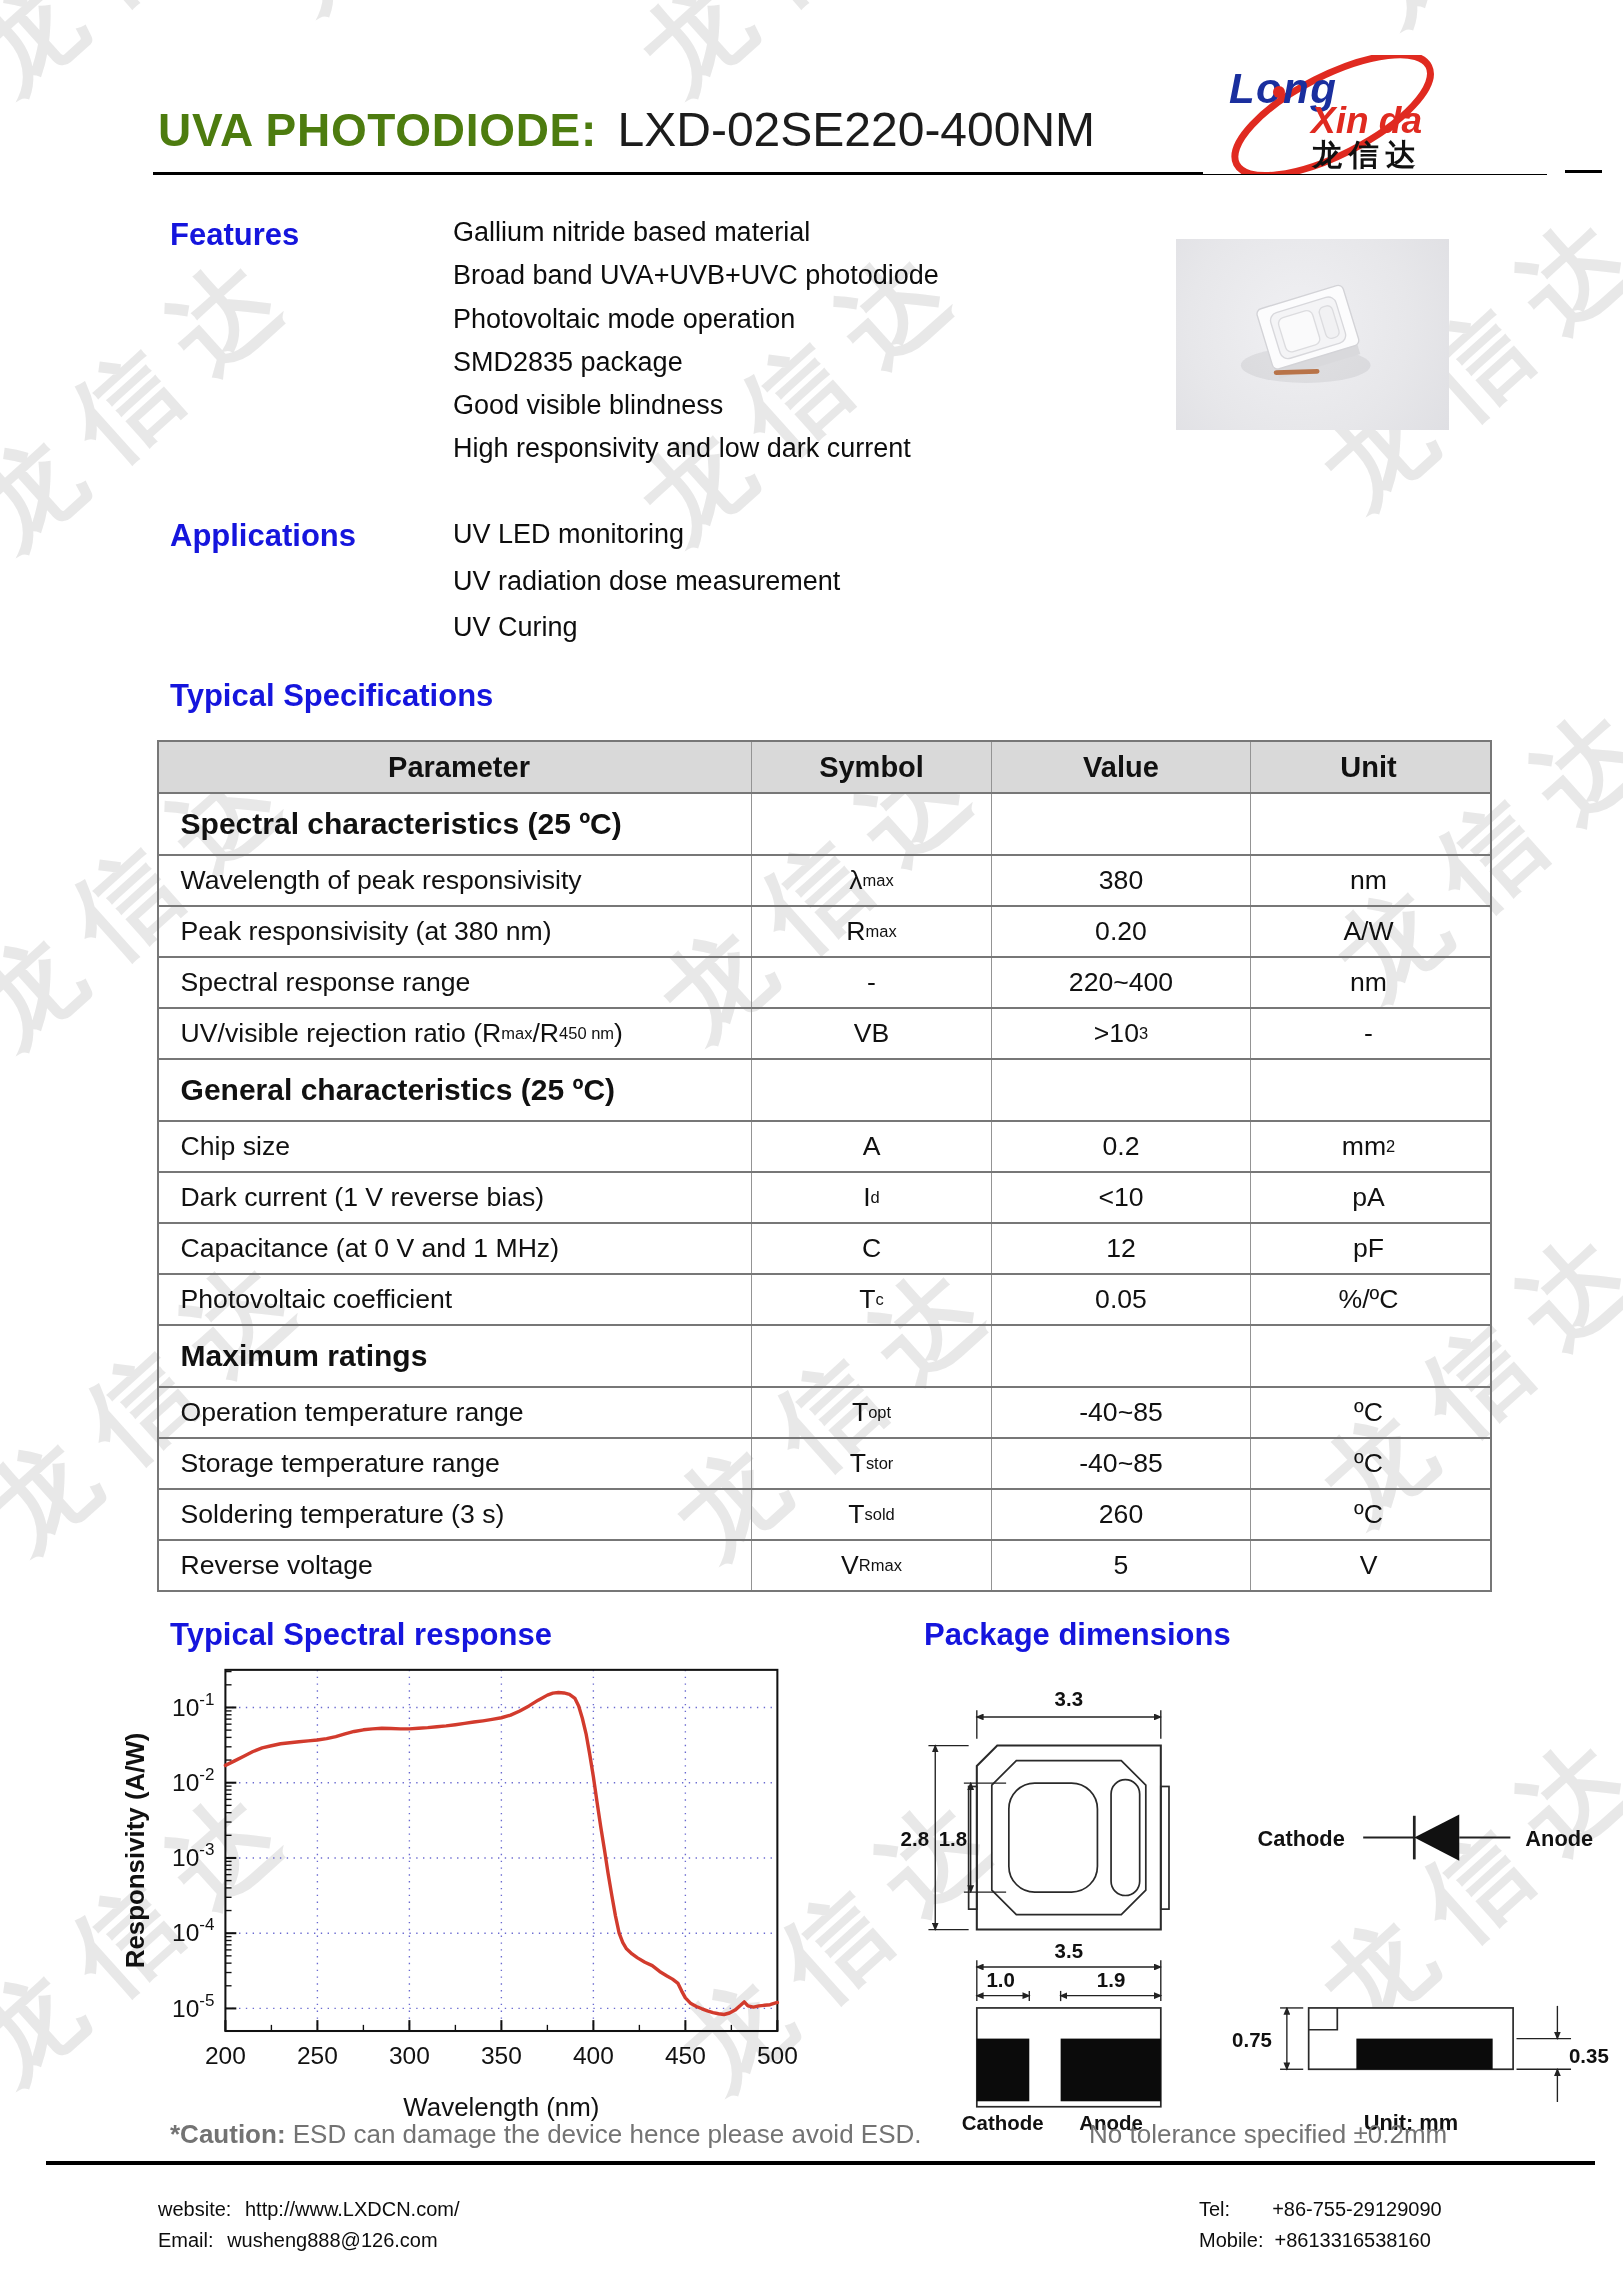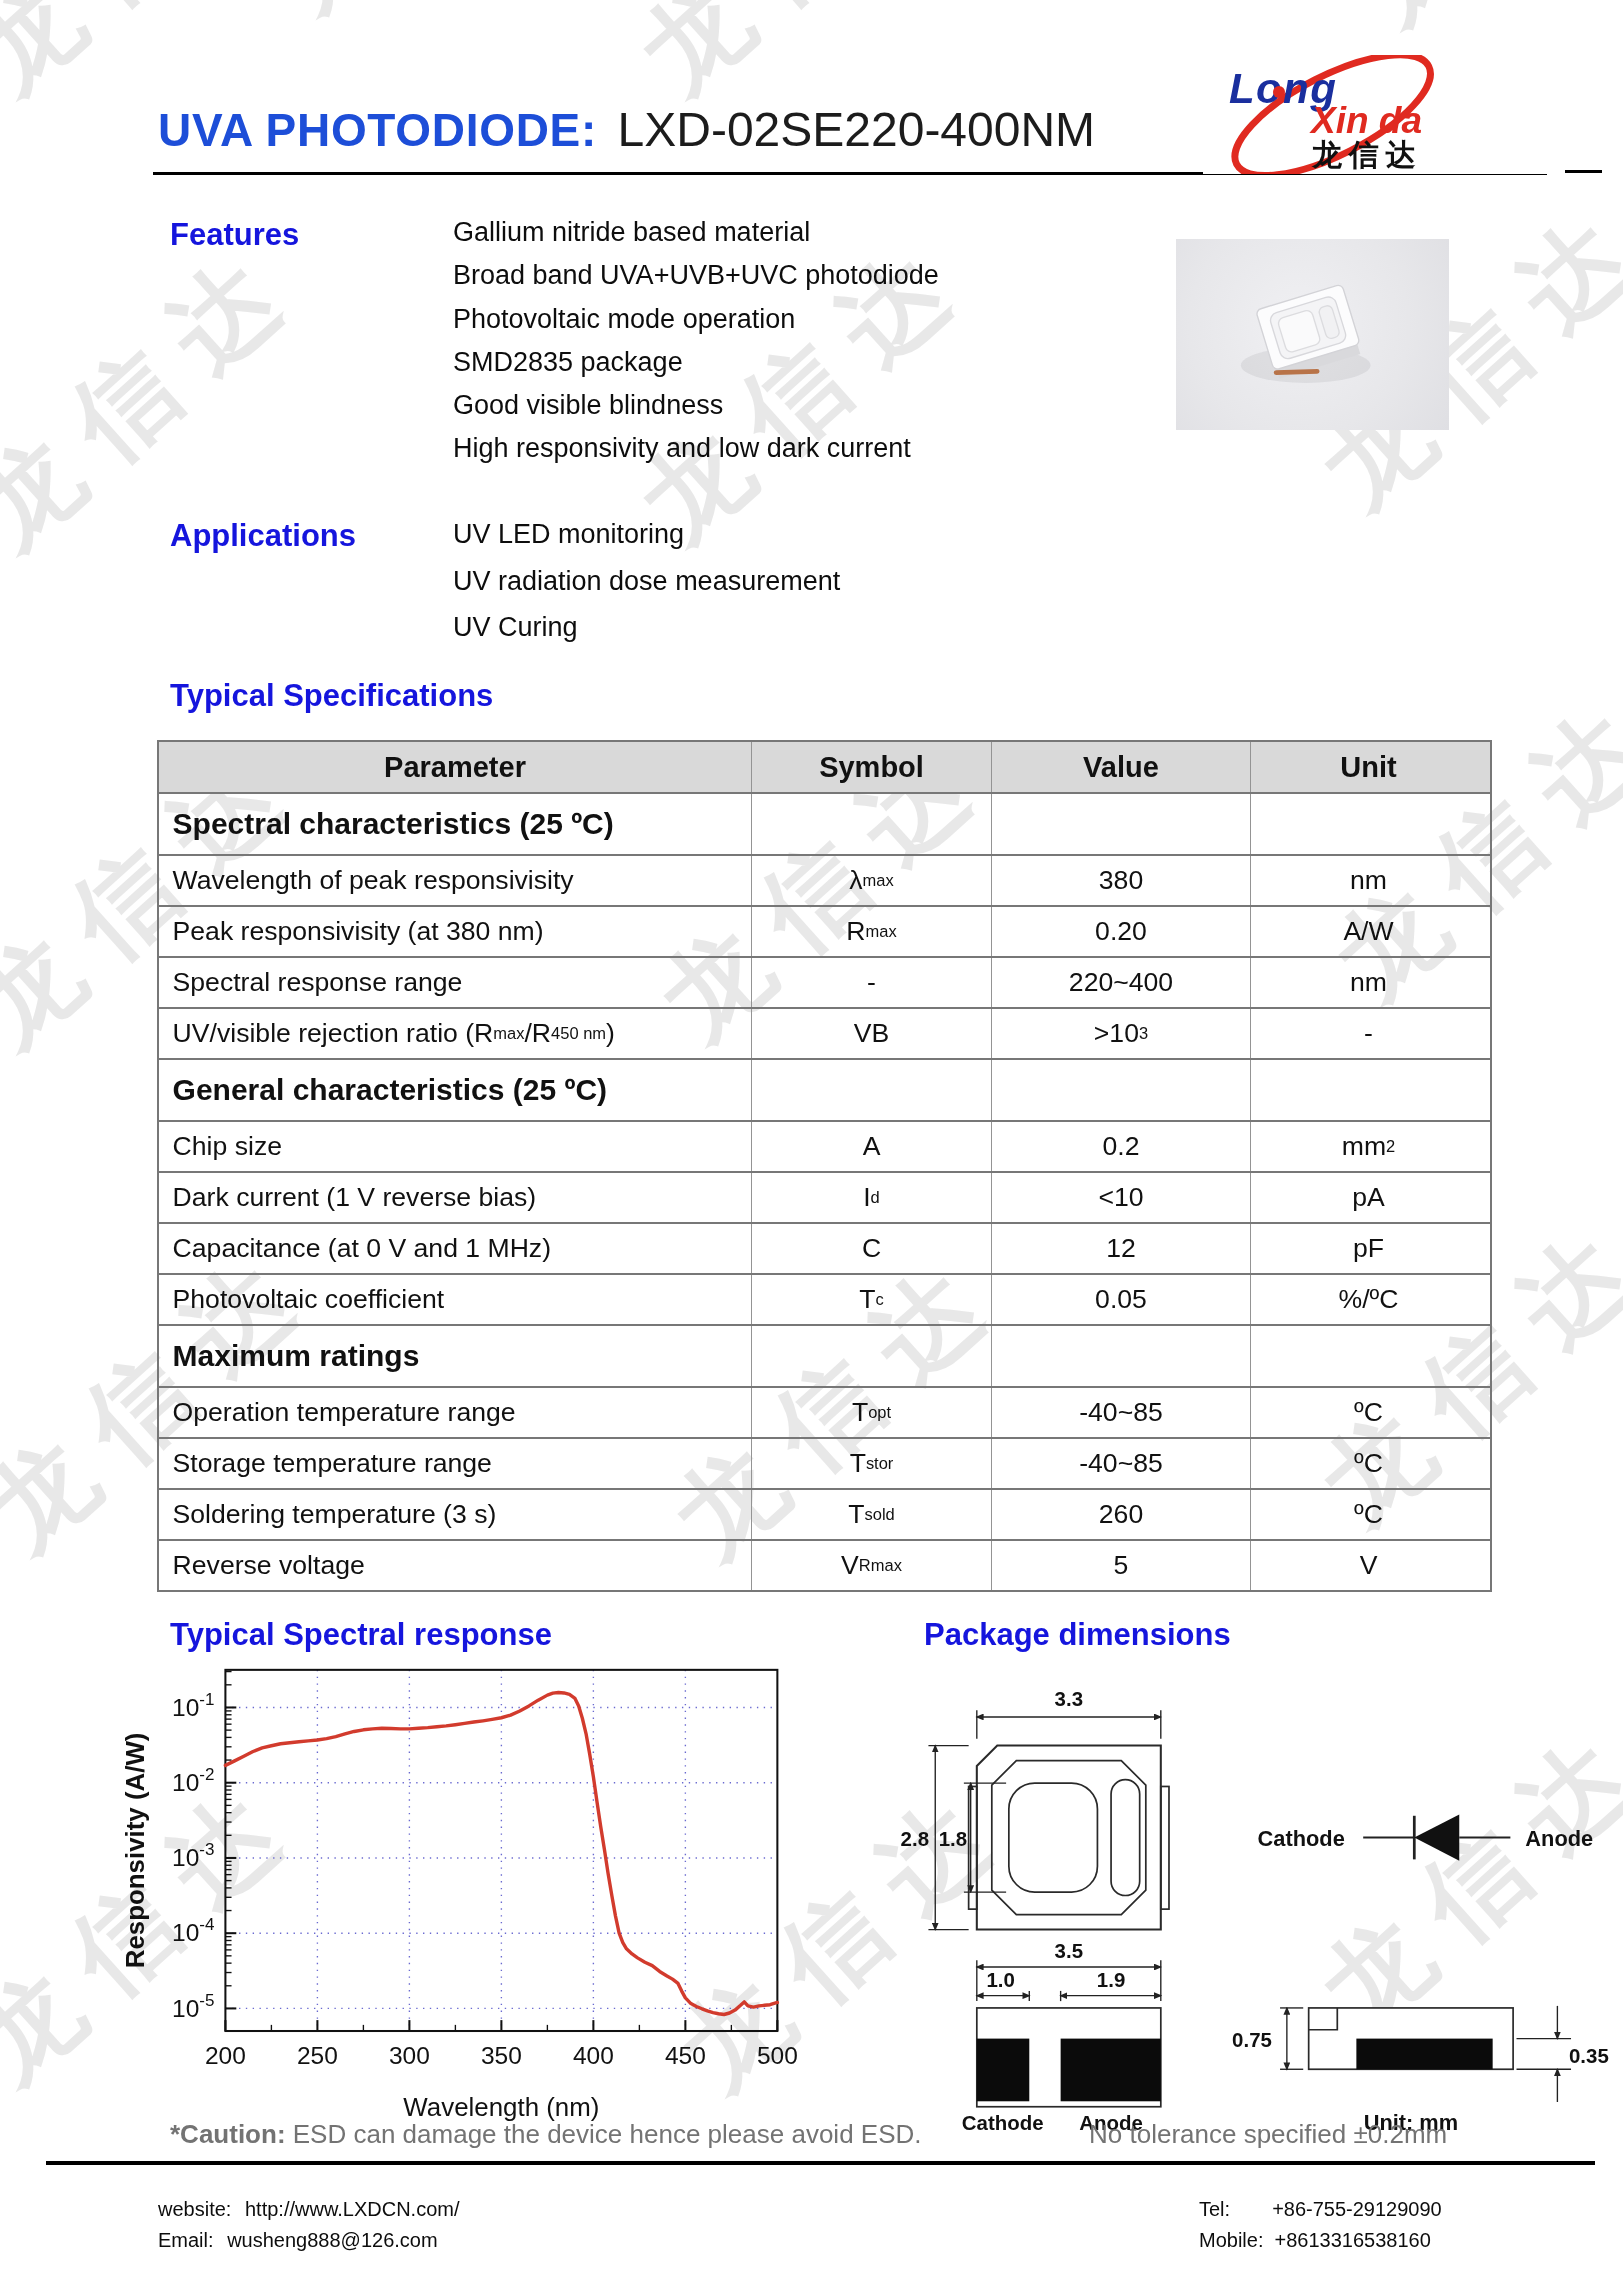--- a/index.html
+++ b/index.html
@@ -5,41 +5,41 @@
   html,body{margin:0;padding:0;background:#fff;}
   #page{position:relative;width:1623px;height:2295px;background:#ffffff;overflow:hidden;
         font-family:"Liberation Sans","DejaVu Sans",sans-serif;color:#111;}
   .abs{position:absolute;}
   
   #wm-layer{position:absolute;inset:0;z-index:0;pointer-events:none;}
   .wm{position:absolute;font-size:102px;font-weight:bold;letter-spacing:29px;
       color:rgba(160,160,160,0.24);transform:rotate(-42deg);transform-origin:left top;white-space:nowrap;}
   
   #content{position:absolute;inset:0;z-index:1;}
-  .title-blue{color:#1d4ed8;font-weight:bold;font-size:46px;letter-spacing:0.7px;}
+  .title-blue{color:#4d7c0f;font-weight:bold;font-size:46px;letter-spacing:0.7px;}
   .title-model{color:#1c1c1c;font-size:48px;font-weight:400;margin-left:20.5px;}
   .rule{position:absolute;background:#000;}
   .h2{color:#1515dd;font-weight:bold;font-size:31px;}
   .feat{font-size:27px;line-height:29px;margin-bottom:14.3px;color:#0d0d0d;}
   .app{font-size:27px;line-height:29px;margin-bottom:17.7px;color:#0d0d0d;}
   
   #logo-box{position:absolute;left:1203px;top:55px;width:344px;height:119px;background:#fff;}
   .logo-long{position:absolute;left:26px;top:9.5px;font-size:42px;font-weight:900;font-style:italic;color:#1a2f9e;letter-spacing:1.4px;text-align:center;}
   .logo-xinda{position:absolute;left:108px;top:45px;font-size:37px;font-weight:800;font-style:italic;color:#e02a20;}
   .logo-cn{position:absolute;left:109px;top:80px;font-size:30px;font-weight:bold;color:#111;letter-spacing:6.8px;}
   .logo-dot{position:absolute;left:70px;top:31px;width:12.3px;height:12.3px;border-radius:50%;background:#e02a20;}
   
   #photo{position:absolute;left:1176px;top:239px;width:273px;height:191px;
          background:radial-gradient(circle at 45% 45%, #f0f0f3 0%, #e7e7ea 60%, #dfdfe3 100%);}
   
   #spec-table{position:absolute;left:157px;top:740px;width:1331px;border:2px solid #777;background:transparent;}
   .srow{display:grid;grid-template-columns:592px 240px 259px 236px;}
   .srow + .srow{border-top:2px solid #777;}
   .scell{border-left:1.4px solid #949494;display:flex;align-items:center;justify-content:center;}
-  .scell:first-child{border-left:none;justify-content:flex-start;padding-left:13.6px;}
+  .scell:first-child{border-left:none;justify-content:flex-start;padding-left:13.6px;margin-left:8px;}
   .shead{height:50px;background:#d9d9d9;}
   .shead .scell{font-weight:bold;font-size:29px;justify-content:center;padding-left:0;}
   .ssec{height:60px;}
   .ssec .scell:first-child{font-weight:bold;font-size:30px;}
   .sdata{height:49px;}
   .sdata .scell{font-size:26.6px;}
   sub{font-size:62%;} sup{font-size:62%;}
   
   .caution{font-size:26px;color:#737373;}
   .caution b{font-weight:bold;}

